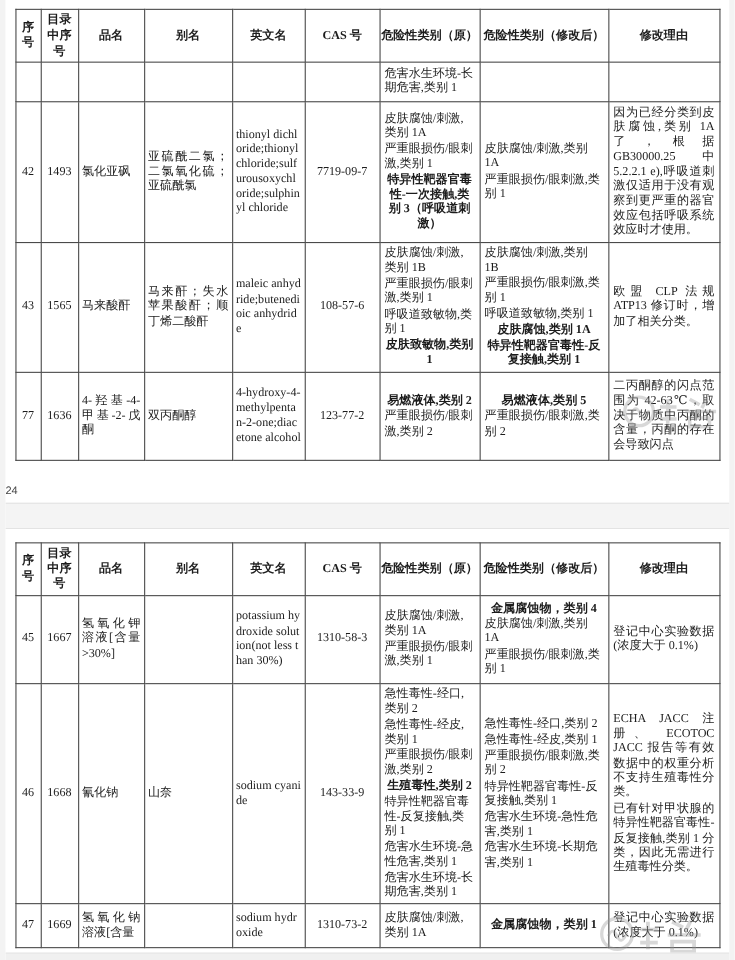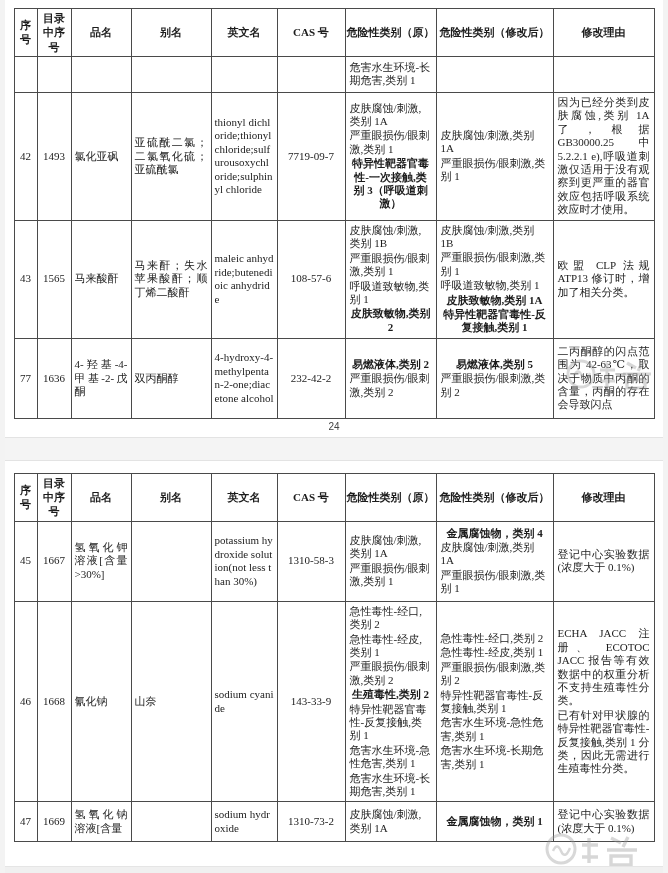--- a/index.html
+++ b/index.html
@@ -33,22 +33,22 @@
   .c-name, .c-alias { text-align:justify; }
   .c-en { text-align:left; word-wrap:break-word; word-break:break-all; }
   .c-haz { text-align:left; font-size:10.5px; }
   .c-reason { text-align:justify; font-size:10.5px; }
   .c-haz .hline, .c-reason .hline { margin:1px; }
   .hline.bold { font-weight:bold;text-align:center; }
   .rh38 { height:38px; } .rh36 { height:36px; } .rh112 { height:112px; }
   .rh114 { height:114px; } .rh80 { height:80px; } .rh44 { height:44px; }
   .rh66 { height:66px; } .rh172 { height:172px; } .rh40 { height:40px; }
   .pagenum {
-    text-align:center; font-size:10px; color:#444;
-    height:16px; line-height:16px; margin-top:0;
+    text-align:left; font-size:10px; color:#444;
+    height:16px; line-height:16px; margin-top:20px;
     font-family:"Liberation Sans","DejaVu Sans",sans-serif;
   }
   .page-gap {
     height:24px; background:#f4f4f4;
     border-top:1px solid #e3e3e3; border-bottom:1px solid #e3e3e3;
     margin-top:2px;
   }
   .bottom-strip {
     position:absolute; left:0; right:0; bottom:0; height:7px;
     background:#f0f0f0; border-top:1px solid #e5e5e5;
@@ -125,40 +125,40 @@
         <td class="c-seq">43</td>
         <td class="c-cat">1565</td>
         <td class="c-name">马来酸酐</td>
         <td class="c-alias">马来酐；失水苹果酸酐；顺丁烯二酸酐</td>
         <td class="c-en">maleic anhydride;butenedioic anhydride</td>
         <td class="c-cas">108-57-6</td>
         <td class="c-haz">
               <div class="hline">皮肤腐蚀/刺激,类别 1B</div>
               <div class="hline">严重眼损伤/眼刺激,类别 1</div>
               <div class="hline">呼吸道致敏物,类别 1</div>
-              <div class="hline bold">皮肤致敏物,类别 2</div>
+              <div class="hline bold">皮肤致敏物,类别 1</div>
             </td>
         <td class="c-haz">
               <div class="hline">皮肤腐蚀/刺激,类别 1B</div>
               <div class="hline">严重眼损伤/眼刺激,类别 1</div>
               <div class="hline">呼吸道致敏物,类别 1</div>
-              <div class="hline bold">皮肤致敏物,类别 1A</div>
+              <div class="hline bold">皮肤腐蚀,类别 1A</div>
               <div class="hline bold">特异性靶器官毒性-反复接触,类别 1</div>
             </td>
         <td class="c-reason">
               <div class="hline">欧盟 CLP 法规 ATP13 修订时，增加了相关分类。</div>
             </td>
       </tr>
       <tr class="rh80">
         <td class="c-seq">77</td>
         <td class="c-cat">1636</td>
         <td class="c-name">4-羟基-4-甲基-2-戊酮</td>
         <td class="c-alias">双丙酮醇</td>
         <td class="c-en">4-hydroxy-4-methylpentan-2-one;diacetone alcohol</td>
-        <td class="c-cas">232-42-2</td>
+        <td class="c-cas">123-77-2</td>
         <td class="c-haz">
               <div class="hline bold">易燃液体,类别 2</div>
               <div class="hline">严重眼损伤/眼刺激,类别 2</div>
             </td>
         <td class="c-haz">
               <div class="hline bold">易燃液体,类别 5</div>
               <div class="hline">严重眼损伤/眼刺激,类别 2</div>
             </td>
         <td class="c-reason">
               <div class="hline">二丙酮醇的闪点范围为 42-63℃，取决于物质中丙酮的含量，丙酮的存在会导致闪点</div>

